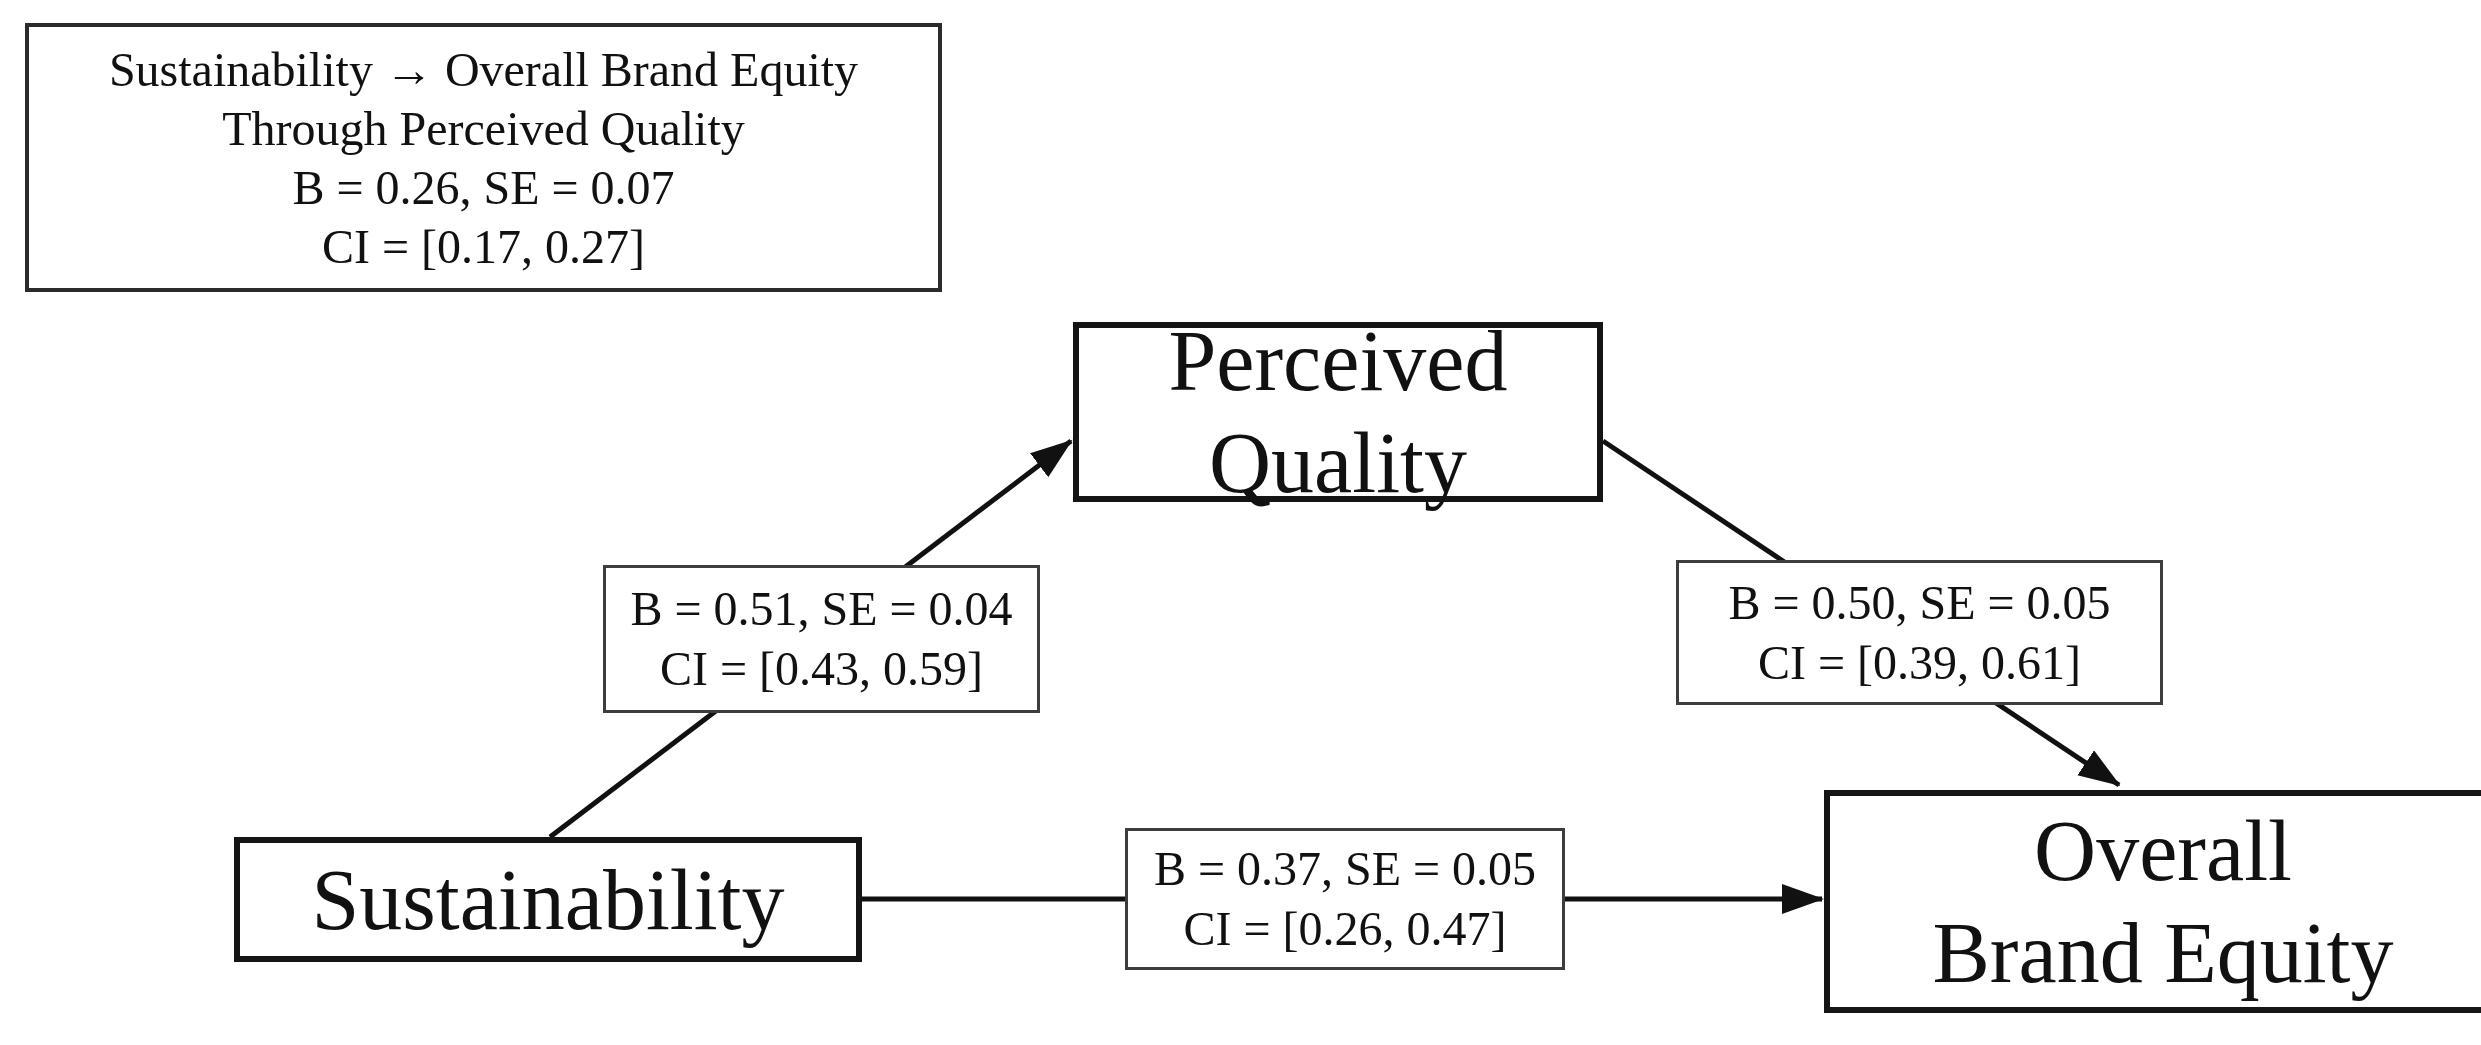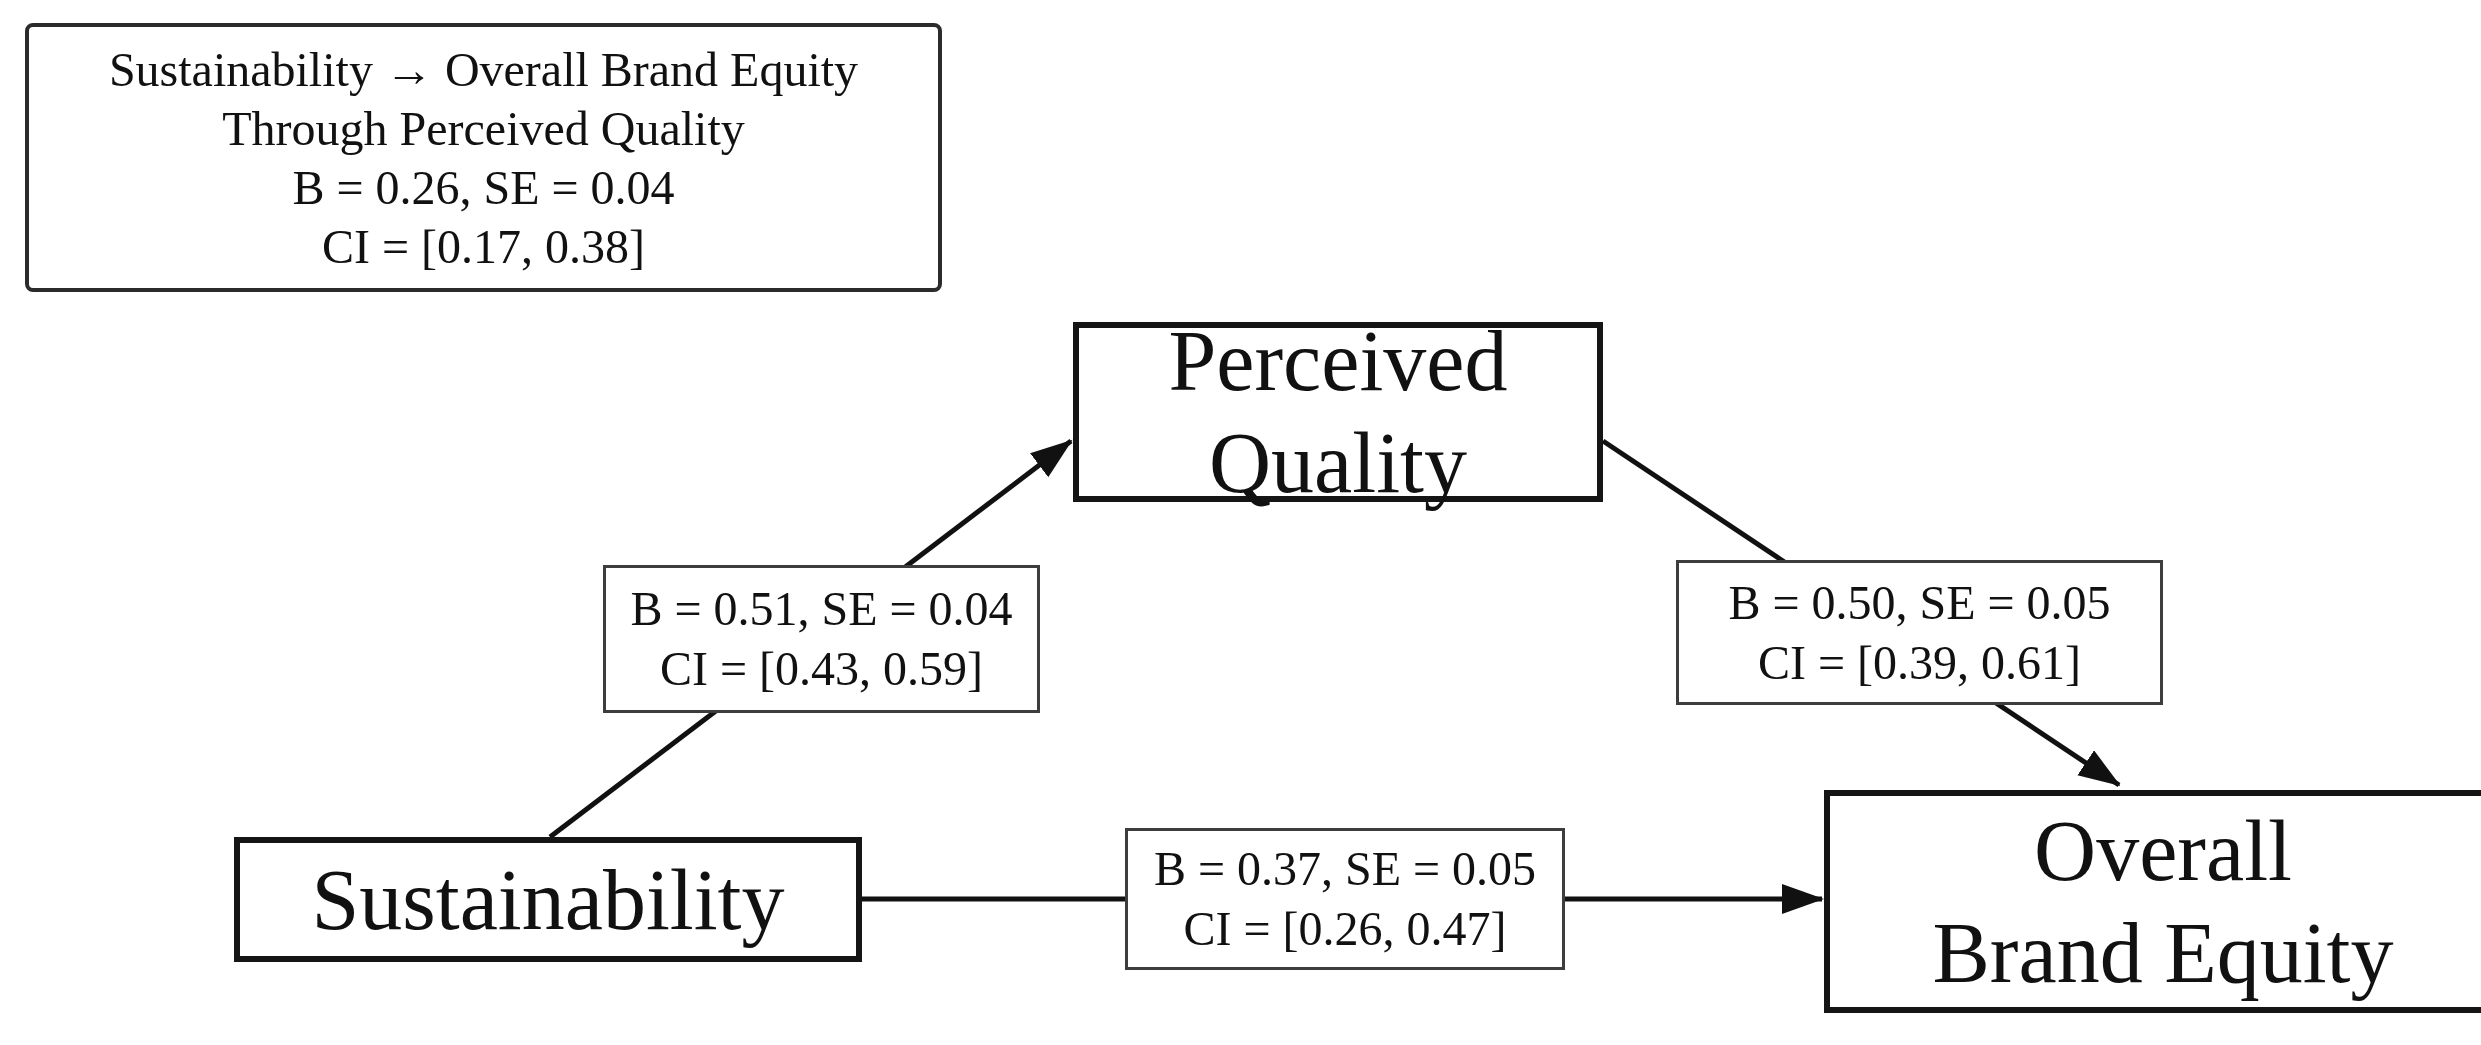--- a/index.html
+++ b/index.html
@@ -44,21 +44,21 @@
     line-height: 60px;
     white-space: nowrap;
   }
   .summary {
     border: 4px solid #2b2b2b;
     font-size: 48px;
     line-height: 59px;
     white-space: nowrap;
   }
   
-  #summary-box        { left: 25px;   top: 23px;  width: 917px; height: 269px; border-radius: 8px; }
+  #summary-box        { left: 25px;   top: 23px;  width: 917px; height: 269px; }
   #node-pq            { left: 1073px; top: 322px; width: 530px; height: 180px; }
   #node-sus           { left: 234px;  top: 837px; width: 628px; height: 125px; }
   #node-obe           { left: 1824px; top: 790px; width: 678px; height: 223px; }
   #label-a            { left: 603px;  top: 565px; width: 437px; height: 148px; }
   #label-b            { left: 1676px; top: 560px; width: 487px; height: 145px; }
   #label-c            { left: 1125px; top: 828px; width: 440px; height: 142px; }
 </style>
 </head>
 <body>
 
@@ -71,22 +71,22 @@
       </marker>
     </defs>
     <line x1="550" y1="837" x2="1071" y2="441" stroke="#111111" stroke-width="5" marker-end="url(#arrowhead)"></line>
     <line x1="1603" y1="441" x2="2119" y2="785" stroke="#111111" stroke-width="5" marker-end="url(#arrowhead)"></line>
     <line x1="862" y1="899" x2="1822" y2="899" stroke="#111111" stroke-width="5" marker-end="url(#arrowhead)"></line>
   </svg>
 
   <div id="summary-box" class="box summary">
     <div>Sustainability → Overall Brand Equity</div>
     <div>Through Perceived Quality</div>
-    <div>B = 0.26, SE = 0.04</div>
-    <div>CI = [0.17, 0.38]</div>
+    <div>B = 0.26, SE = 0.07</div>
+    <div>CI = [0.17, 0.27]</div>
   </div>
 
   <div id="node-pq" class="box node">
     <div>Perceived</div>
     <div>Quality</div>
   </div>
 
   <div id="node-sus" class="box node">
     <div>Sustainability</div>
   </div>

